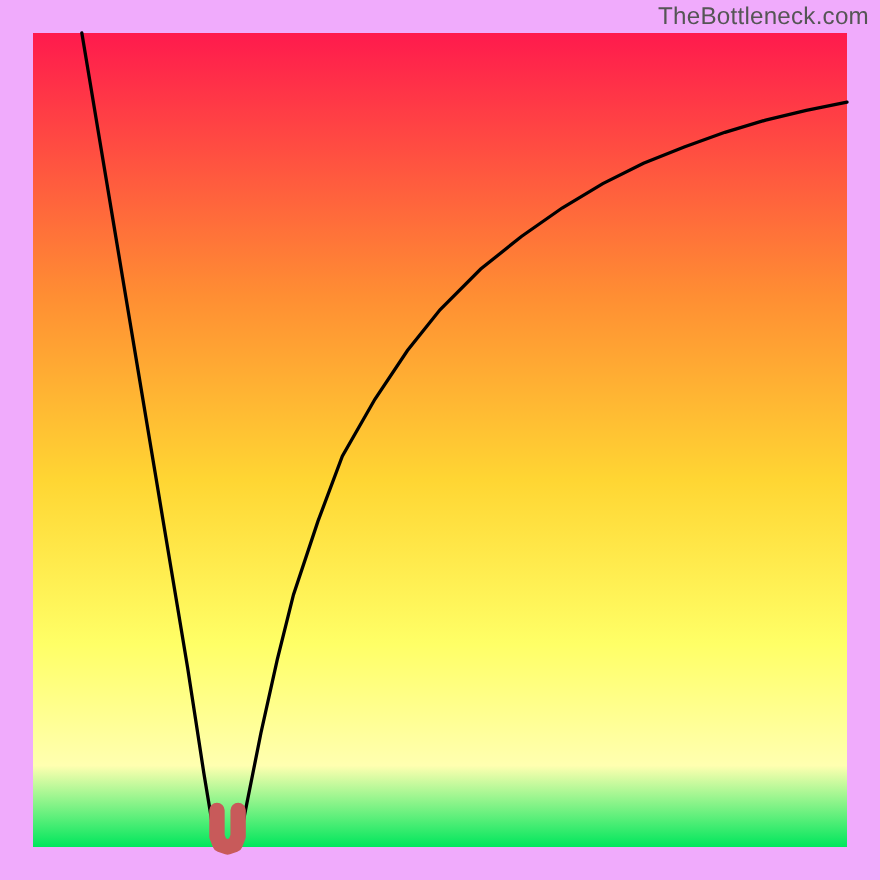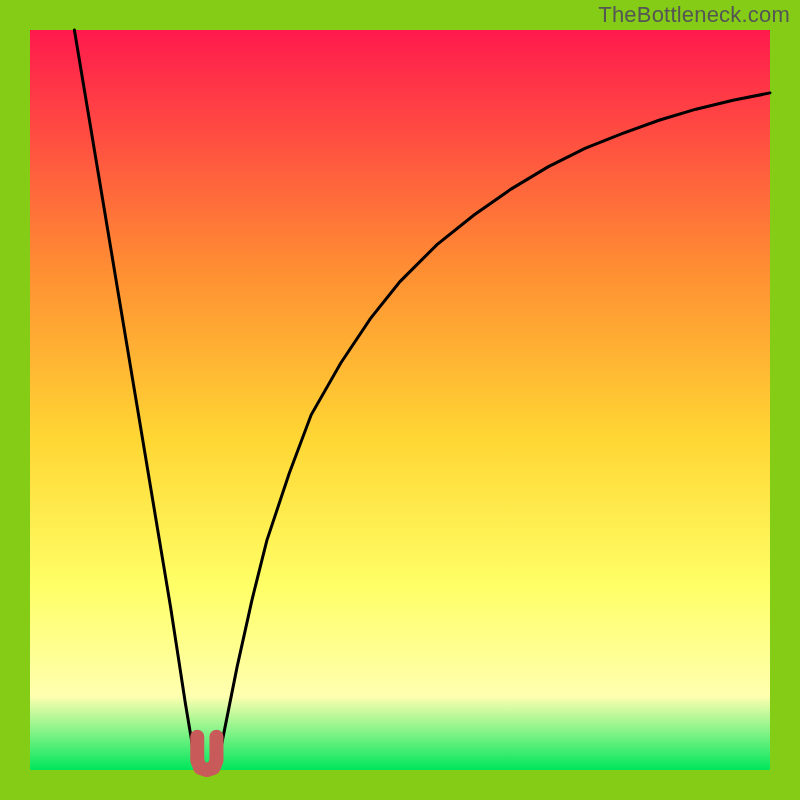--- a/index.html
+++ b/index.html
@@ -8,21 +8,21 @@
     width: 800px;
     height: 800px;
     overflow: hidden;
     background: #000;
     font-family: Arial, Helvetica, sans-serif;
   }
   .canvas {
     position: relative;
     width: 800px;
     height: 800px;
-    background: #84cc16;
+    background: #f0abfc;
   }
   svg {
     display: block;
   }
   .watermark {
     position: absolute;
     top: 2px;
     right: 10px;
     color: #555;
     font-size: 22px;

